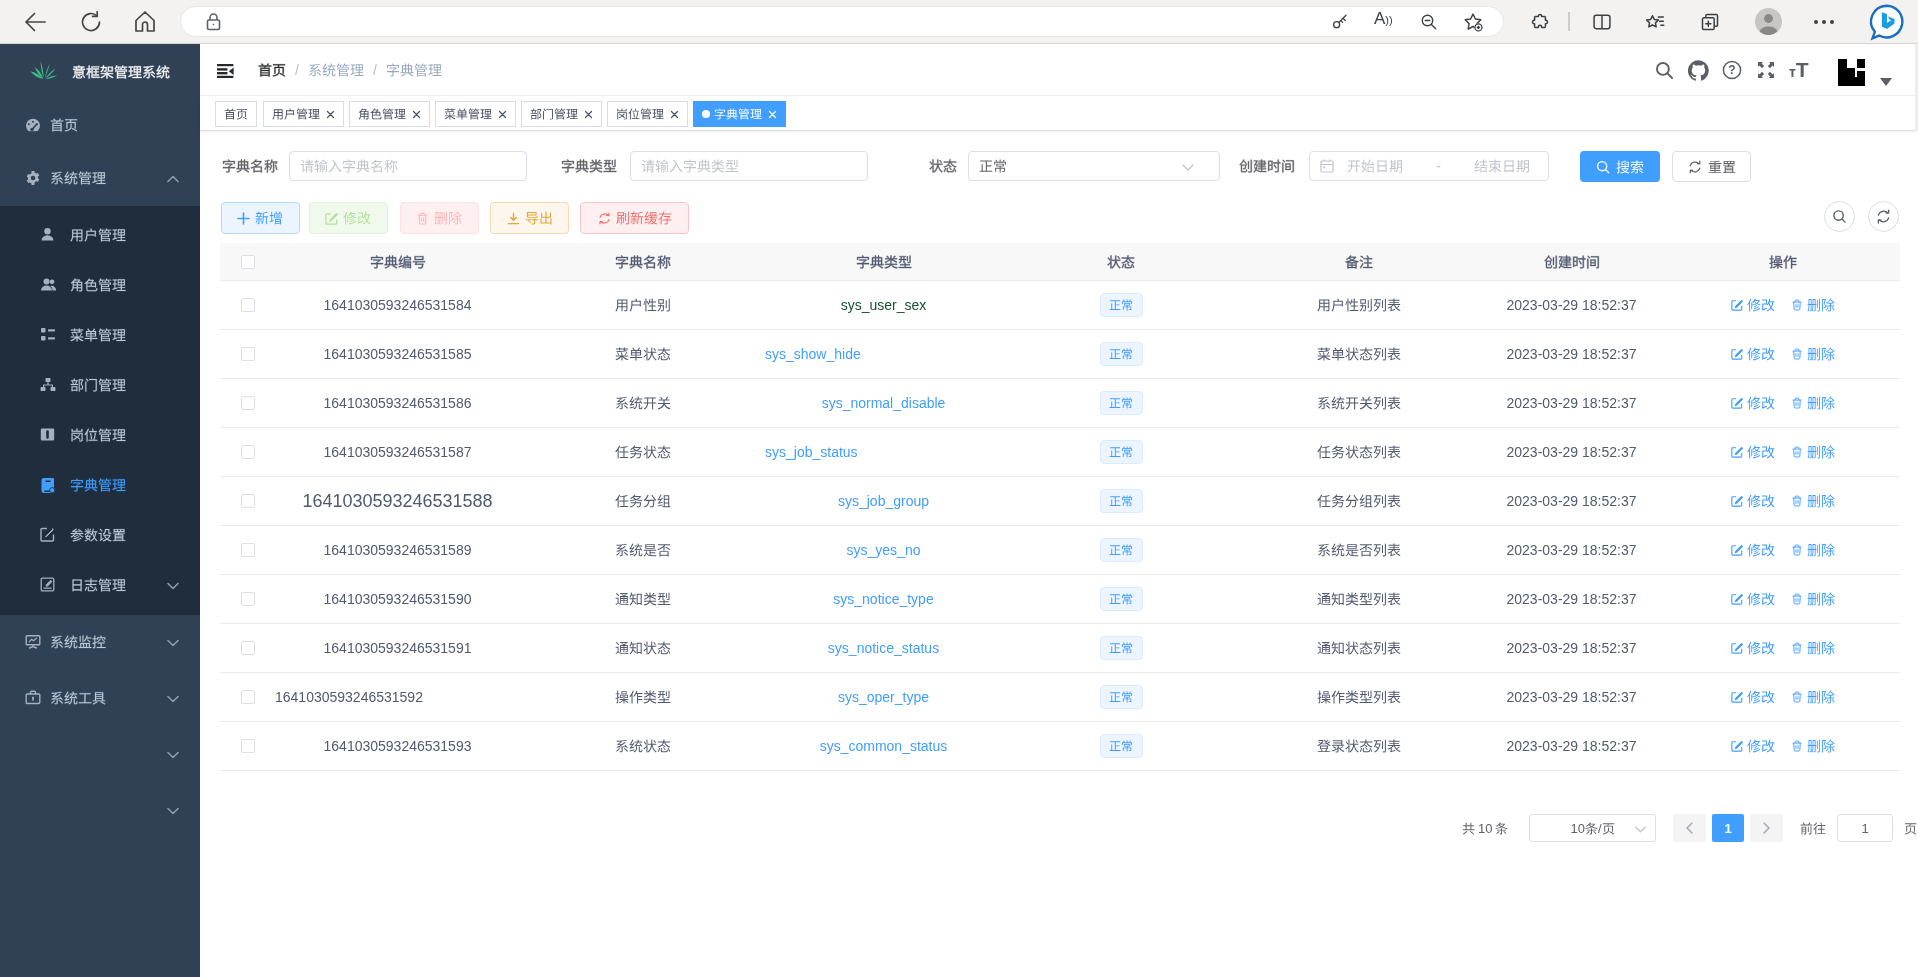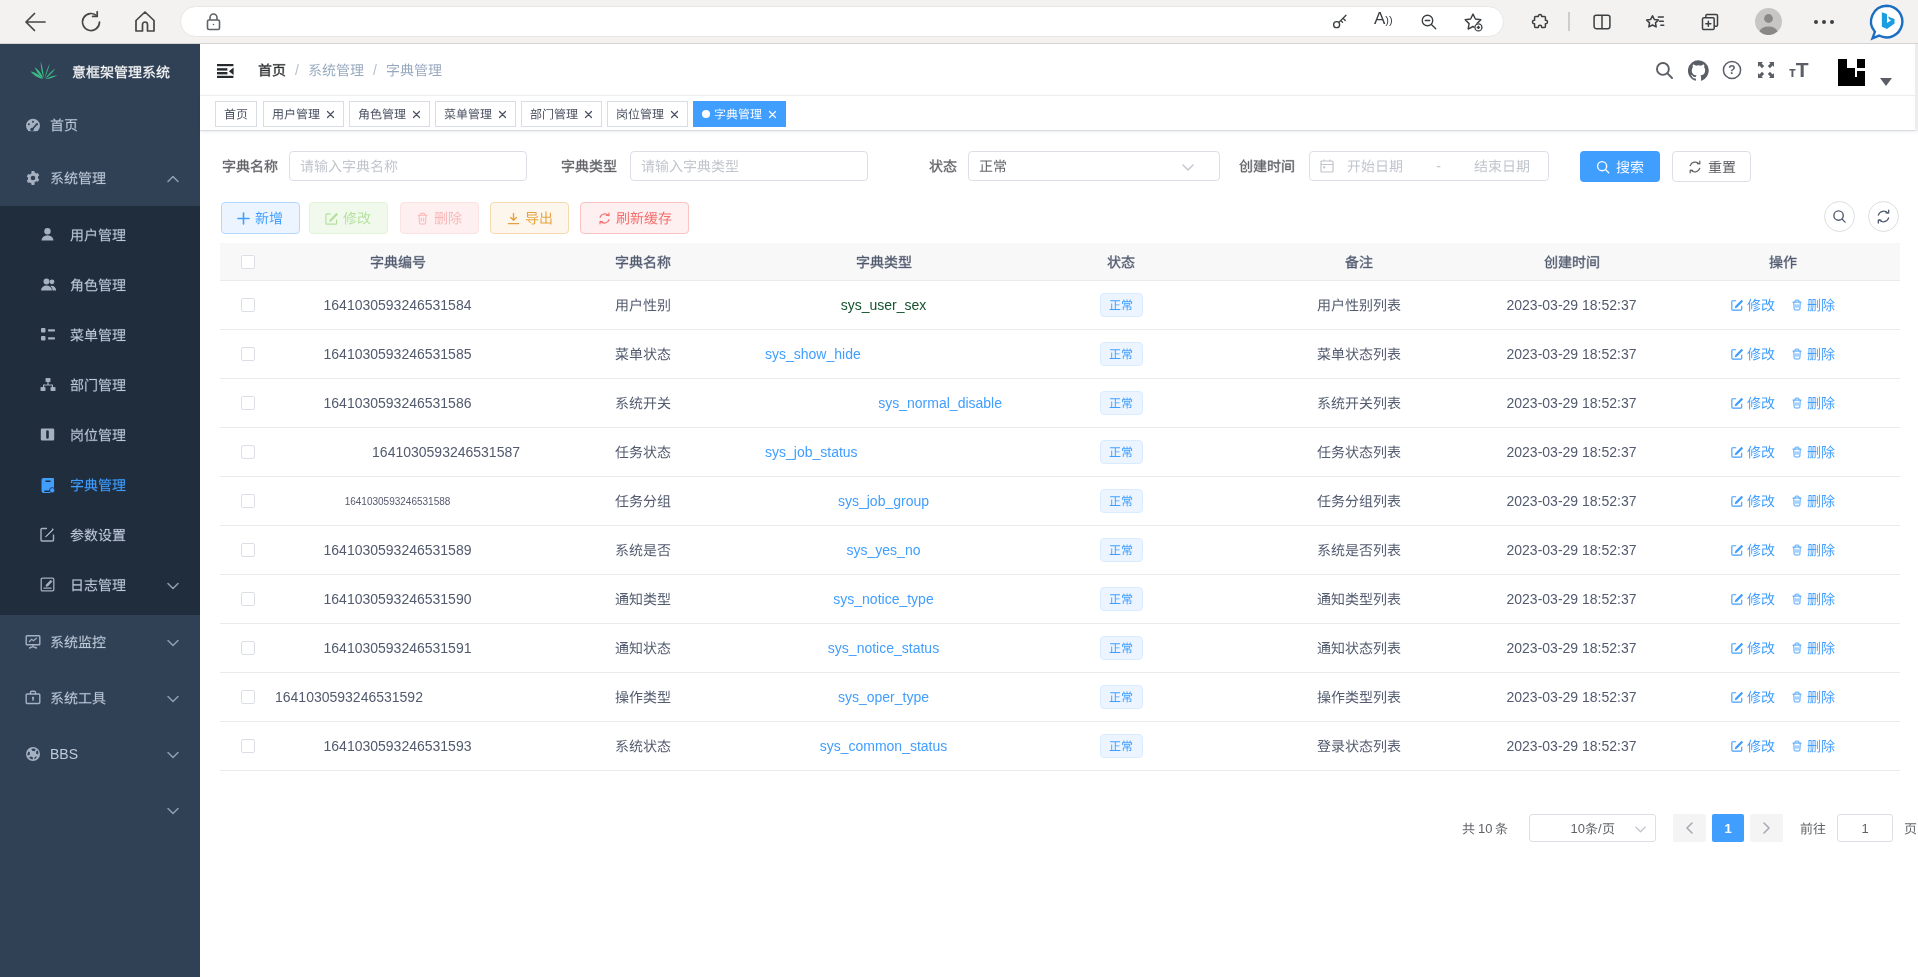--- a/index.html
+++ b/index.html
@@ -391,30 +391,20 @@
           <use href="#c7cfb" x="0"></use>
           <use href="#c7edf" x="1000"></use>
           <use href="#c5de5" x="2000"></use>
           <use href="#c5177" x="3000"></use>
         </svg>
       </div>
       <svg class="abs" style="left:166px;top:21px" width="14" height="10" viewBox="0 0 14 10" fill="none" stroke="#8f9bab" stroke-width="1.6" stroke-linecap="round" stroke-linejoin="round">
         <path d="M2 2.5 L7 7.5 l5-5"></path>
       </svg>
     </div>
-    <div class="abs" style="left:0;top:685px;width:200px;height:50px">
-      <div class="abs" style="left:25px;top:17px">
-        <svg width="16" height="16" viewBox="0 0 16 16" fill="#a5b0c0">
-          <path d="M8 1 a7 7 0 1 0 0 14 a7 7 0 0 0 0-14Z M8 2.6 c1 0 2 .4 2.8 1 L9.6 5.2 7.2 4.8 6.4 3 A5.4 5.4 0 0 1 8 2.6Z M3.4 5.4 L5 6.6 4.6 9 2.7 9.6 A5.4 5.4 0 0 1 3.4 5.4Z M7.4 13.4 A5.4 5.4 0 0 1 4 11.2 L6.2 10.4 8.2 11.8Z M9.2 13.3 L9.8 11 12.2 10.6 A5.4 5.4 0 0 1 9.2 13.3Z M12.9 8.6 L11 7.4 11.4 5 13 4.5 A5.4 5.4 0 0 1 12.9 8.6Z" fill-rule="evenodd"></path>
-        </svg>
-      </div>
-      <div class="abs flex" style="left:50px;top:0;height:50px">
-        <span style="font-size:14px;color:#bfcbd9;line-height:14px">BBS</span>
-      </div>
-    </div>
     <svg class="abs" style="left:166px;top:706px" width="14" height="10" viewBox="0 0 14 10" fill="none" stroke="#8f9bab" stroke-width="1.6" stroke-linecap="round" stroke-linejoin="round">
       <path d="M2 2.5 L7 7.5 l5-5"></path>
     </svg>
     <svg class="abs" style="left:166px;top:762px" width="14" height="10" viewBox="0 0 14 10" fill="none" stroke="#8f9bab" stroke-width="1.6" stroke-linecap="round" stroke-linejoin="round">
       <path d="M2 2.5 L7 7.5 l5-5"></path>
     </svg>
   </div>
 <div class="abs" style="left:200px;top:44px;width:1718px;height:52px;background:#fff;border-bottom:1px solid #f0f0f0">
     <svg class="abs" style="left:17px;top:20px" width="17" height="14" viewBox="0 0 17 14" fill="#26292e">
       <rect x="0" y="0" width="16.4" height="2.2"></rect>
@@ -903,21 +893,21 @@
       <span style="font-size:14px;color:#515a6e">1641030593246531586</span>
     </div>
     <div class="flex" style="width:245px;justify-content:center;flex-shrink:0">
       <svg width="56" height="14" viewBox="0 -880 4000 1000" fill="#515a6e">
         <use href="#c7cfb" x="0"></use>
         <use href="#c7edf" x="1000"></use>
         <use href="#c5f00" x="2000"></use>
         <use href="#c5173" x="3000"></use>
       </svg>
     </div>
-    <div class="flex" style="width:237px;justify-content:flex-end;flex-shrink:0">
+    <div class="flex" style="width:237px;justify-content:center;flex-shrink:0">
       <span style="font-size:14px;color:#409eff">sys_normal_disable</span>
     </div>
     <div class="flex" style="width:238px;justify-content:center;flex-shrink:0">
       <div class="flex" style="width:43px;height:24px;background:#ecf5ff;border:1px solid #d9ecff;border-radius:4px;justify-content:center">
         <svg width="24" height="12" viewBox="0 -880 2000 1000" fill="#409eff">
           <use href="#c6b63" x="0"></use>
           <use href="#c5e38" x="1000"></use>
         </svg>
       </div>
     </div>
@@ -956,21 +946,21 @@
             <use href="#c9664" x="1000"></use>
           </svg>
         </div>
       </div>
     </div>
   </div>
 <div class="abs flex" style="left:220px;top:428px;width:1680px;height:49px;border-bottom:1px solid #e8eaec">
     <div class="flex" style="width:55px;justify-content:center;flex-shrink:0">
       <span style="display:inline-block;width:14px;height:14px;border:1px solid #dcdfe6;border-radius:2px;background:#fff"></span>
     </div>
-    <div class="flex" style="width:245px;justify-content:flex-end;flex-shrink:0">
+    <div class="flex" style="width:245px;justify-content:center;flex-shrink:0">
       <span style="font-size:14px;color:#515a6e">1641030593246531587</span>
     </div>
     <div class="flex" style="width:245px;justify-content:center;flex-shrink:0">
       <svg width="56" height="14" viewBox="0 -880 4000 1000" fill="#515a6e">
         <use href="#c4efb" x="0"></use>
         <use href="#c52a1" x="1000"></use>
         <use href="#c72b6" x="2000"></use>
         <use href="#c6001" x="3000"></use>
       </svg>
     </div>
@@ -1021,21 +1011,21 @@
           </svg>
         </div>
       </div>
     </div>
   </div>
 <div class="abs flex" style="left:220px;top:477px;width:1680px;height:49px;border-bottom:1px solid #e8eaec">
     <div class="flex" style="width:55px;justify-content:center;flex-shrink:0">
       <span style="display:inline-block;width:14px;height:14px;border:1px solid #dcdfe6;border-radius:2px;background:#fff"></span>
     </div>
     <div class="flex" style="width:245px;justify-content:center;flex-shrink:0">
-      <span style="font-size:10px;color:#515a6e">1641030593246531588</span>
+      <span style="font-size:18px;color:#515a6e">1641030593246531588</span>
     </div>
     <div class="flex" style="width:245px;justify-content:center;flex-shrink:0">
       <svg width="56" height="14" viewBox="0 -880 4000 1000" fill="#515a6e">
         <use href="#c4efb" x="0"></use>
         <use href="#c52a1" x="1000"></use>
         <use href="#c5206" x="2000"></use>
         <use href="#c7ec4" x="3000"></use>
       </svg>
     </div>
     <div class="flex" style="width:237px;justify-content:center;flex-shrink:0">

